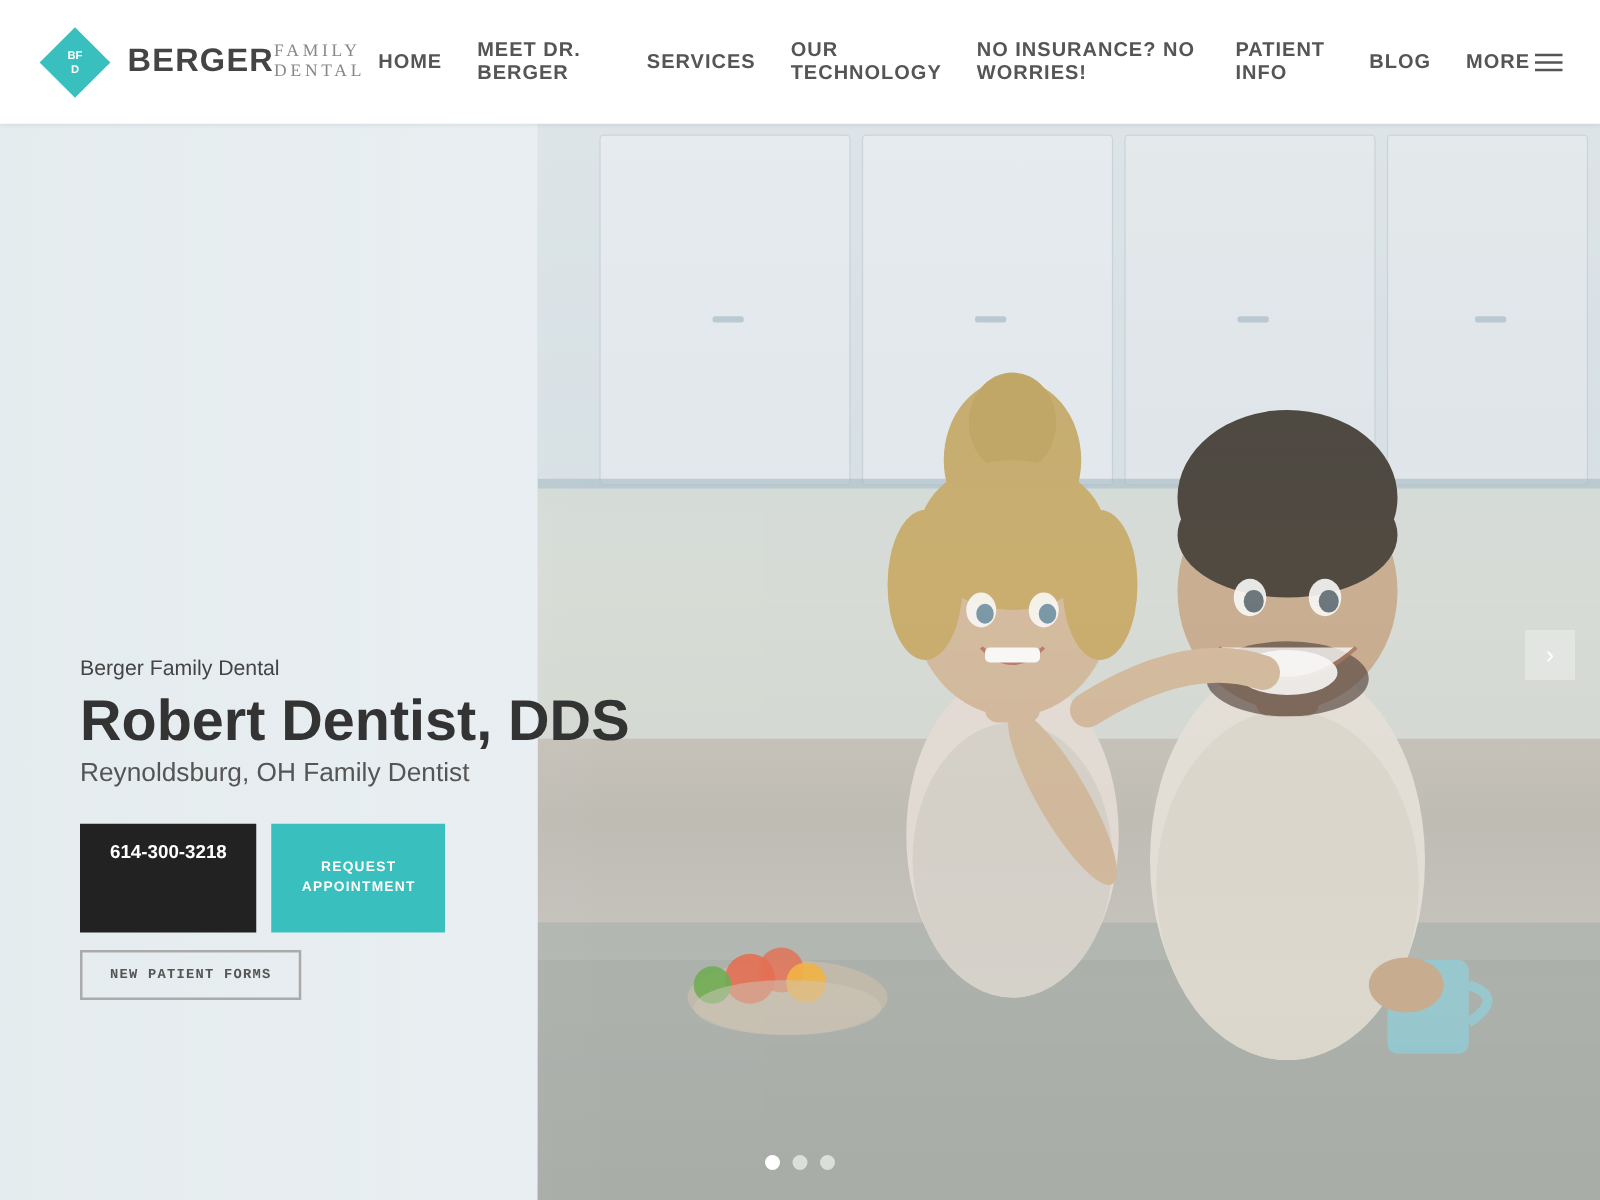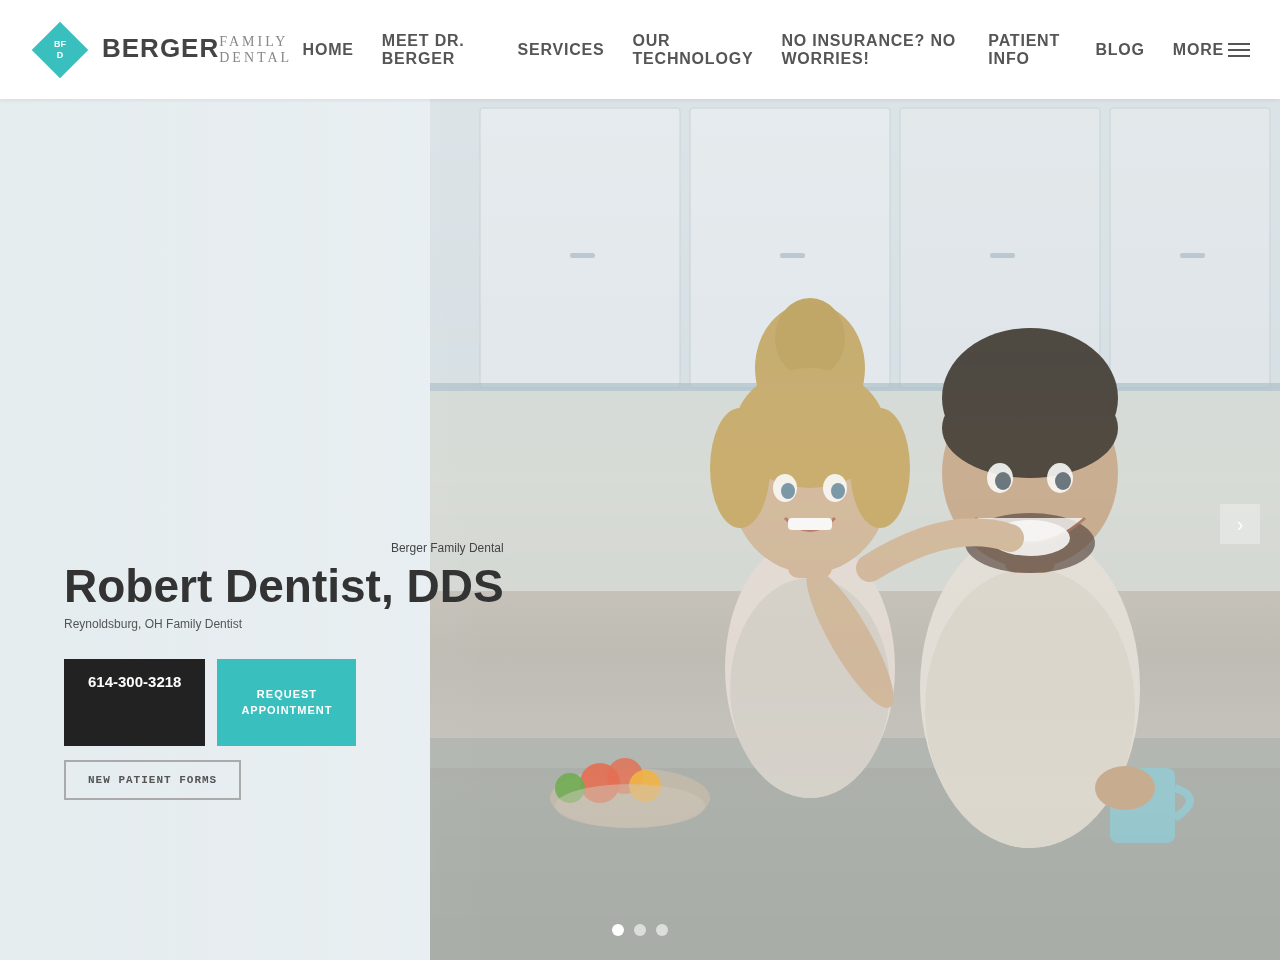--- a/index.html
+++ b/index.html
@@ -102,35 +102,34 @@
       background: linear-gradient(to right, rgba(255,255,255,0.15) 0%, transparent 100%);
     }
 
     
     .hero-content {
       position: absolute;
       bottom: 160px;
       left: 64px;
     }
     .hero-practice-name {
-      font-size: 12px;
+      font-size: 17px;
       color: #444;
       margin-bottom: 6px;
       font-weight: 400;
-      text-align: right;
     }
     .hero-doctor-name {
       font-size: 46px;
       font-weight: 700;
       color: #333;
       line-height: 1.1;
       margin-bottom: 6px;
     }
     .hero-location {
-      font-size: 12px;
+      font-size: 21px;
       color: #555;
       margin-bottom: 28px;
     }
     .hero-buttons {
       display: flex;
       gap: 12px;
       margin-bottom: 14px;
     }
     .btn-phone {
       background: #222;

